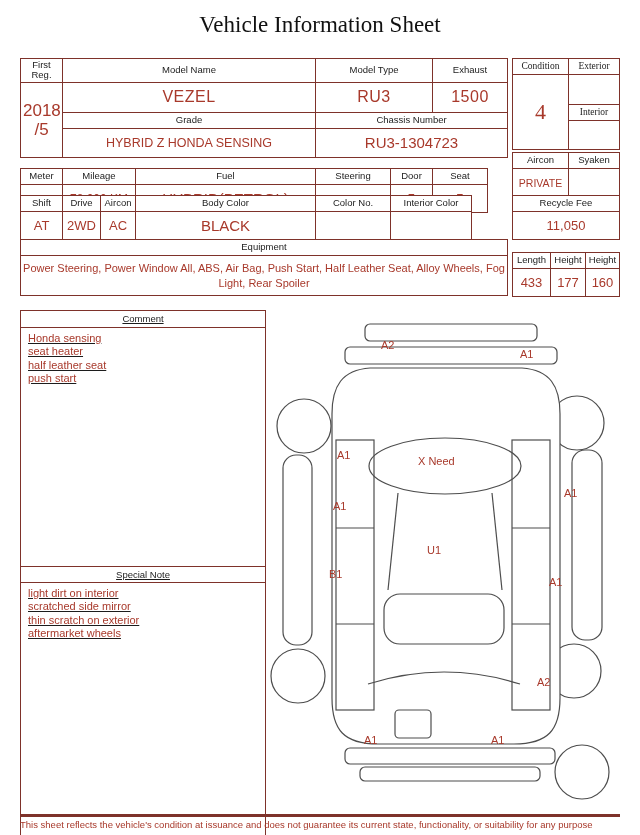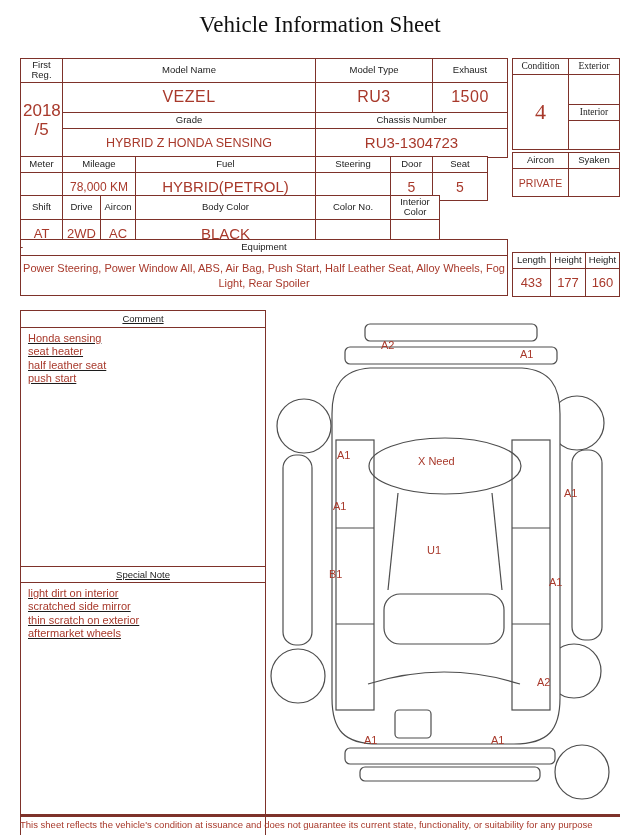--- a/index.html
+++ b/index.html
@@ -128,21 +128,21 @@
     </tr>
     <tr>
       <th class="h15">Interior</th>
     </tr>
     <tr>
       <td class="r29"></td>
     </tr>
   </tbody>
     </table>
 
-  <table class="tbl" style="left:20px; top:156px; width:468px;padding-left:26px;">
+  <table class="tbl" style="left:20px; top:168px; width:468px;padding-left:26px;">
     <colgroup>
         <col style="width:42px">
         <col style="width:73px">
         <col style="width:180px">
         <col style="width:75px">
         <col style="width:42px">
         <col>
       </colgroup>
     <tbody>
         <tr>
@@ -174,21 +174,21 @@
       <th>Aircon</th>
       <th>Syaken</th>
     </tr>
     <tr>
       <td class="v10 r28">PRIVATE</td>
       <td class="r28"></td>
     </tr>
   </tbody>
     </table>
 
-  <table class="tbl" style="left:20px; top:195px; width:420px;">
+  <table class="tbl" style="left:20px; top:195px; width:452px;">
     <colgroup>
         <col style="width:42px">
         <col style="width:38px">
         <col style="width:35px">
         <col style="width:180px">
         <col style="width:75px">
         <col>
       </colgroup>
     <tbody>
         <tr>
@@ -203,20 +203,30 @@
       <td class="v13 r28">AT</td>
       <td class="v13 r28">2WD</td>
       <td class="v13 r28">AC</td>
       <td class="v15 r28">BLACK</td>
       <td class="r28"></td>
       <td class="r28"></td>
     </tr>
   </tbody>
     </table>
 
+  <table class="tbl" style="left:512px; top:195px; width:108px;">
+    <tbody>
+        <tr>
+      <th>Recycle Fee</th>
+    </tr>
+    <tr>
+      <td class="v13 r28">11,050</td>
+    </tr>
+  </tbody>
+    </table>
 
   <table class="tbl" style="left:20px; top:239px; width:488px;border-radius:18px;">
     <tbody>
         <tr>
       <th>Equipment</th>
     </tr>
     <tr>
       <td class="eq">Power Steering, Power Window  All, ABS, Air Bag, Push Start, Half Leather Seat, Alloy Wheels, Fog Light, Rear Spoiler</td>
     </tr>
   </tbody>

